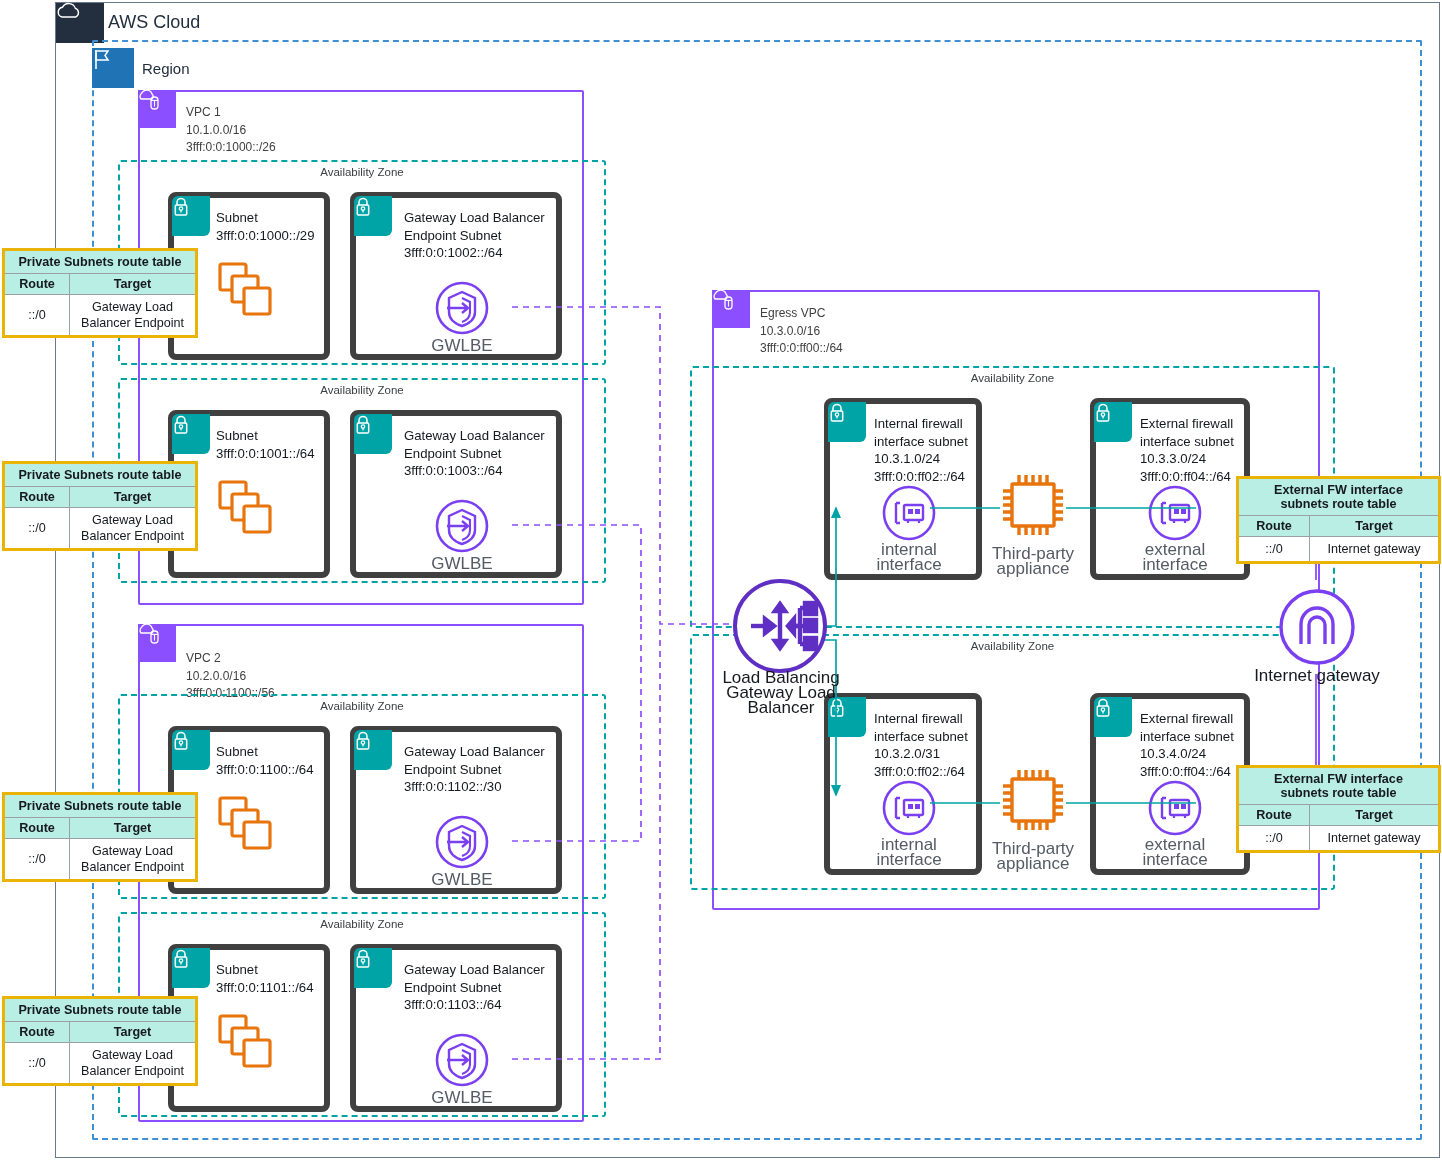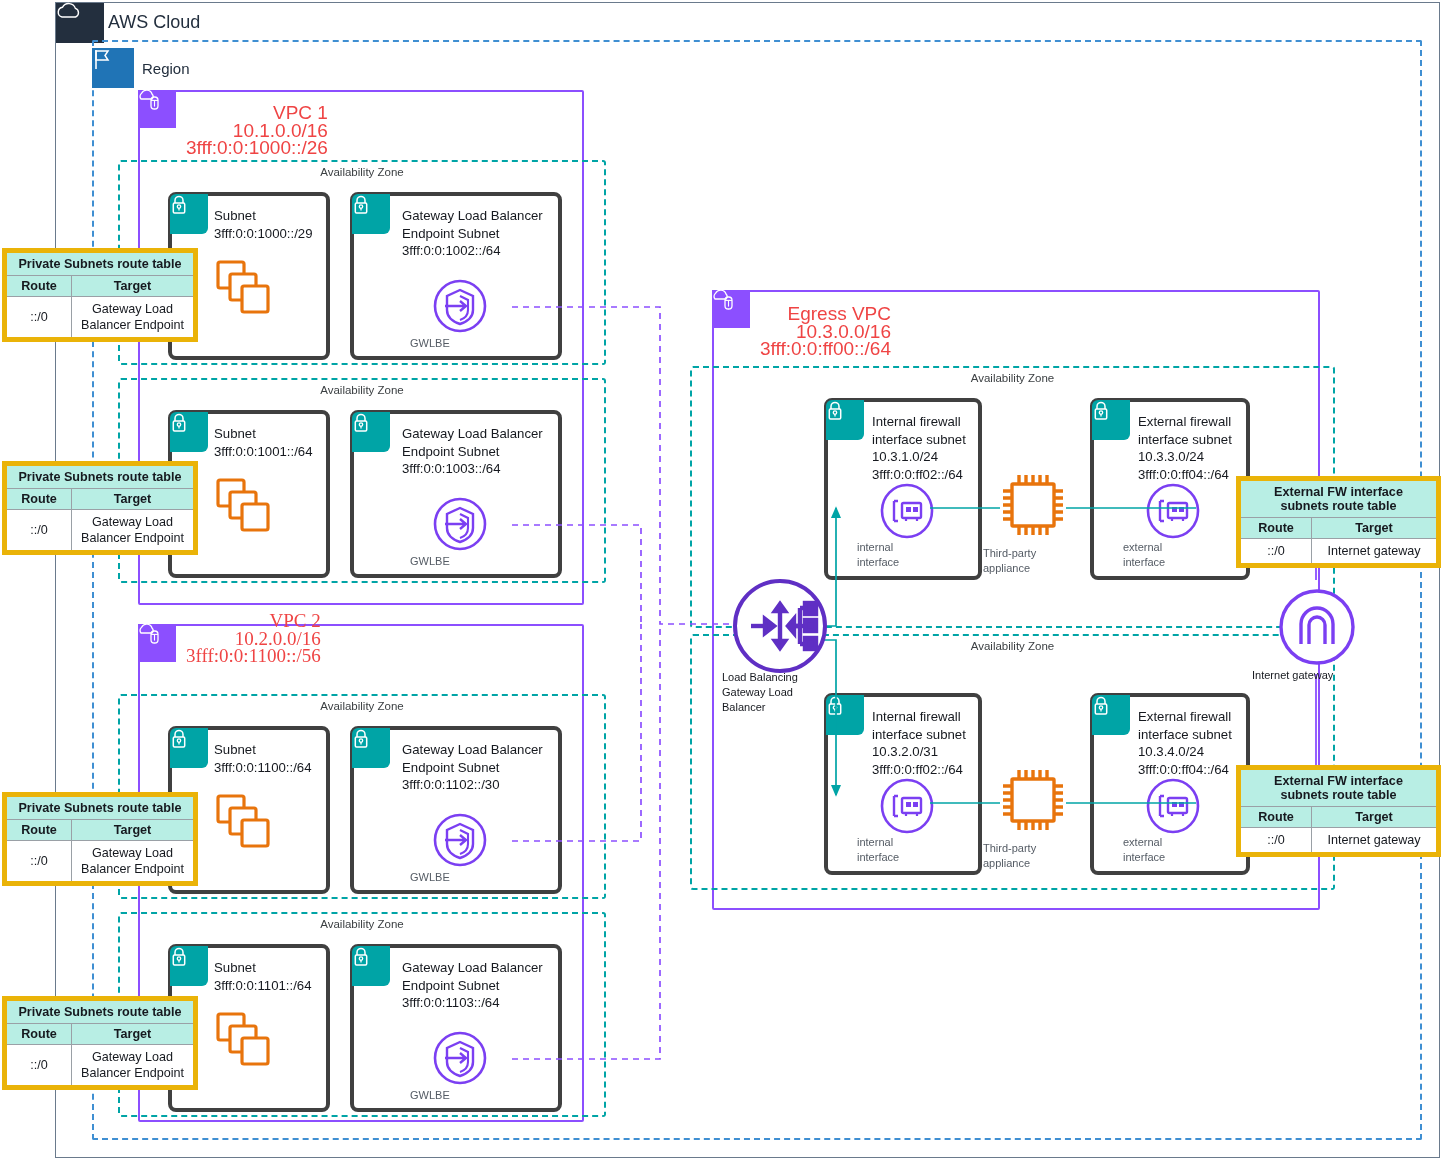--- a/index.html
+++ b/index.html
@@ -14,42 +14,42 @@
   .cloud-label{position:absolute;top:11px;font-size:18px;color:#232f3e;}
 
   .region{border:2px dashed #3f8fd2;background:transparent;border-radius:2px;}
   .region-badge{position:absolute;width:42px;height:40px;background:#2074b6;
                 display:flex;align-items:center;justify-content:center;}
   .region-label{position:absolute;font-size:15px;color:#232f3e;}
 
   .vpc{border:2px solid #8c4fff;border-radius:2px;}
   .vpc-badge{position:absolute;left:-0px;top:-0px;width:38px;height:38px;background:#8c4fff;
              display:flex;align-items:center;justify-content:center;}
-  .vpc-label{position:absolute;font-size:19px;color:#ef4444;line-height:17.5px;white-space:pre-line;text-align:right;}
+  .vpc-label{position:absolute;font-size:12px;color:#404040;line-height:17.5px;white-space:pre-line;}
 
   .az{border:2px dashed #00a4a6;border-radius:3px;}
   .az-label{position:absolute;font-size:11.5px;color:#3c4043;width:100%;text-align:center;top:4px;}
 
-  .subnet{border:4px solid #404040;border-radius:8px;background:#fff;}
+  .subnet{border:6px solid #404040;border-radius:8px;background:#fff;}
   .subnet-badge{position:absolute;left:-2px;top:-2px;width:38px;height:40px;background:#00a4a6;
                 border-radius:6px 0 6px 0;display:flex;align-items:center;justify-content:center;}
   .subnet-text{position:absolute;font-size:13.2px;color:#16191f;line-height:17.5px;white-space:pre-line;}
 
   
-  .rt{border:5px solid #eab308;background:#fff;border-collapse:collapse;padding-left:15px;}
+  .rt{border:3px solid #eab308;background:#fff;border-collapse:collapse;padding-left:15px;}
   .rt .hdr{background:#b8eee4;font-weight:bold;font-size:12.6px;color:#16191f;text-align:center;
            padding:4px 3px;border-bottom:1px solid #9aa0a6;}
   .rt .sub{background:#b8eee4;font-weight:bold;font-size:12.6px;color:#16191f;text-align:center;
            padding:3px 3px;border-bottom:1px solid #9aa0a6;border-right:1px solid #9aa0a6;}
   .rt .cell{background:#fff;font-size:12.6px;color:#16191f;text-align:center;padding:4px 3px;
             border-right:1px solid #9aa0a6;line-height:16px;}
   .rt .cell:last-child{border-right:none;}
 
   
-  .cap{position:absolute;font-size:11px;color:#545b64;text-align:left;line-height:15px;}
+  .cap{position:absolute;font-size:17px;color:#545b64;text-align:center;line-height:15px;}
   svg{position:absolute;left:0;top:0;overflow:visible;pointer-events:none;}
 </style>
 </head>
 <body>
 
 <div id="page">
 
   <div class="abs aws-cloud" style="left:55px;top:2px;width:1385px;height:1156px;">
     <div class="cloud-badge">
       <svg width="26" height="18" viewBox="0 0 26 18">
@@ -191,21 +191,21 @@
 
   <div class="abs vpc" style="left:138px;top:624px;width:446px;height:498px;"></div>
   <div class="abs vpc-badge" style="left:138px;top:624px;">
     <svg width="24" height="22" viewBox="0 0 24 22">
       <path d="M3 9 A4 4 0 0 1 3.6 3.2 A5.6 5.6 0 0 1 14 4 A3.6 3.6 0 0 1 14 9 Z" fill="none" stroke="#fff" stroke-width="1.3"></path>
       <rect x="13" y="7" width="7" height="12" rx="3.3" fill="none" stroke="#fff" stroke-width="1.3"></rect>
       <path d="M13 10.4 h7" stroke="#fff" stroke-width="1.1"></path>
       <path d="M16.5 10.6 v6" stroke="#fff" stroke-width="1.1"></path>
     </svg>
   </div>
-  <div class="vpc-label" style="left:186px;top:612px;font-family:Liberation Serif, serif;"><span>VPC 2</span><br><span>10.2.0.0/16</span><br><span>3fff:0:0:1100::/56</span></div>
+  <div class="vpc-label" style="left:186px;top:650px;"><span>VPC 2</span><br><span>10.2.0.0/16</span><br><span>3fff:0:0:1100::/56</span></div>
 
   <div class="abs az" style="left:118px;top:694px;width:488px;height:205px;">
     <div class="az-label">Availability Zone</div>
   </div>
   <div class="abs subnet" style="left:168px;top:726px;width:162px;height:168px;">
     <div class="subnet-badge">
       <svg width="18" height="22" viewBox="0 0 18 22">
           <path d="M5 9 V6.4 A4 4 0 0 1 13 6.4 V9" fill="none" stroke="#fff" stroke-width="1.5"></path>
           <rect x="3.3" y="9" width="11.4" height="10" rx="1.2" fill="none" stroke="#fff" stroke-width="1.5"></rect>
           <circle cx="9" cy="12.6" r="1.7" fill="none" stroke="#fff" stroke-width="1.3"></circle>

